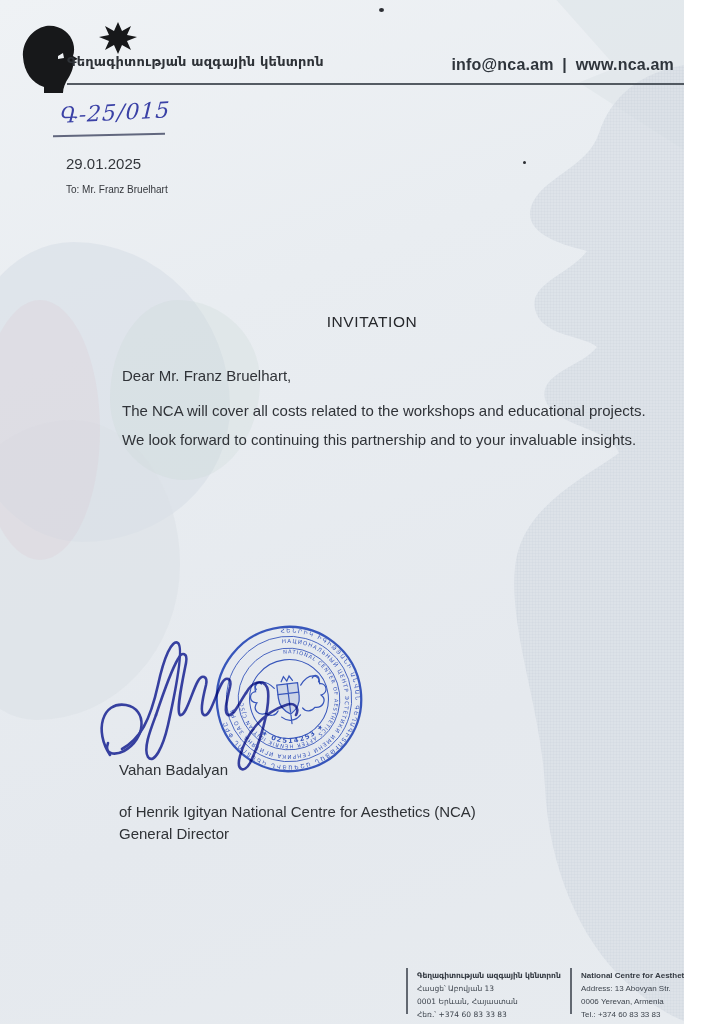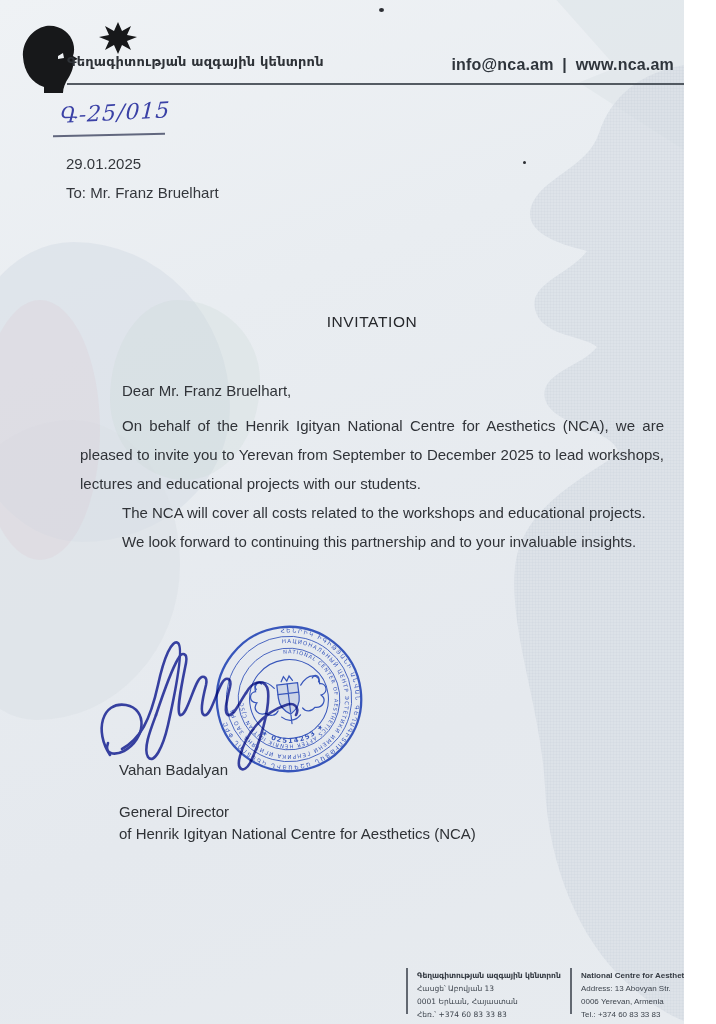--- a/index.html
+++ b/index.html
@@ -28,25 +28,25 @@
       font-size:13px;font-weight:bold;color:#2e3237;letter-spacing:.2px;}
   .contact{position:absolute;right:8px;top:56px;font-size:16px;font-weight:bold;color:#2f353c;letter-spacing:.2px;}
   .contact span{margin:0 2px;}
   .rule{position:absolute;left:67px;top:83px;width:649px;height:2px;background:#3a4149;opacity:.85;}
   
   .ref{position:absolute;left:60px;top:100px;font-family:"DejaVu Serif","DejaVu Sans",serif;
       font-style:italic;font-size:22px;color:#3a41a6;transform:rotate(-3deg) skewX(-6deg);letter-spacing:1px;}
   .ref-underline{position:absolute;left:53px;top:134px;width:112px;height:2px;background:#3e4560;
       transform:rotate(-1.2deg);opacity:.8;}
   .date-line{position:absolute;left:66px;top:155px;font-size:15px;color:#34373c;}
-  .to-line{position:absolute;left:66px;top:184px;font-size:15px;color:#34373c;}
+  .to-line{position:absolute;left:66px;top:184px;font-size:10px;color:#34373c;}
   
   .title{position:absolute;left:80px;top:313px;width:584px;text-align:center;
       font-size:15.5px;font-weight:normal;letter-spacing:.6px;color:#26282c;}
-  .body-block{position:absolute;left:80px;top:376px;width:584px;font-size:15px;
+  .body-block{position:absolute;left:80px;top:361px;width:584px;font-size:15px;
       line-height:29px;color:#303338;text-align:justify;}
   .body-block p{margin:0;text-indent:42px;}
   .salutation{margin-bottom:6px !important;text-align:left;}
   
   .stamp{position:absolute;left:213px;top:620px;opacity:.93;mix-blend-mode:multiply;}
   .signature{position:absolute;left:92px;top:627px;mix-blend-mode:multiply;}
   .signer-name{position:absolute;left:119px;top:761px;font-size:15px;color:#2f3236;}
   .signer-title{position:absolute;left:119px;top:801px;font-size:15px;line-height:22px;color:#2f3236;}
   
   .footer-bar{position:absolute;width:2px;height:46px;background:#4a515b;opacity:.85;top:968px;}
@@ -99,21 +99,20 @@
   <div class="ref">Գ-25/015</div>
   <div class="ref-underline"></div>
 
   <div class="date-line">29.01.2025</div>
   <div class="to-line">To: Mr. Franz Bruelhart</div>
 
   <div class="title">INVITATION</div>
 
   <div class="body-block">
     <p class="salutation">Dear Mr. Franz Bruelhart,</p>
-    <p>On behalf of the Henrik Igityan National Centre for Aesthetics (NCA), we are pleased to invite you to Yerevan from September to December 2025 to lead workshops, lectures and educational projects with our students.</p>
     <p>The NCA will cover all costs related to the workshops and educational projects.</p>
     <p>We look forward to continuing this partnership and to your invaluable insights.</p>
   </div>
 
   <svg class="stamp" width="152" height="158" viewBox="0 0 160 160">
     <defs>
       <path id="ring1" d="M 80,10 A 70,70 0 1 1 79.9,10"></path>
       <path id="ring2" d="M 80,21 A 59,59 0 1 1 79.9,21"></path>
       <path id="ring3" d="M 80,32 A 48,48 0 1 1 79.9,32"></path>
       <path id="numArc" d="M 34,92 A 48,48 0 0 0 126,92"></path>
@@ -155,22 +154,22 @@
     <g fill="none" stroke="#2c36a4" stroke-width="2.6" stroke-linecap="round" opacity="0.92">
       <path d="M 18,128 C 2,104 10,74 34,78 C 56,82 54,112 32,124 C 22,129 12,127 16,116"></path>
       <path d="M 30,122 C 48,112 58,94 66,58 C 72,30 80,12 86,16 C 92,21 84,62 76,98 C 71,120 62,138 56,130 C 51,122 58,104 64,88"></path>
       <path d="M 64,88 C 72,64 80,42 86,32 C 90,24 96,26 94,36 C 90,56 84,84 88,88 C 94,90 100,64 106,54 C 110,47 116,49 114,58 C 110,74 108,86 112,88 C 118,91 124,66 130,56 C 134,49 140,51 138,60 C 134,76 132,86 136,88 C 142,90 148,74 154,66"></path>
       <path d="M 154,66 C 162,52 174,52 176,64 C 178,82 168,116 158,136 C 152,147 144,143 148,129 C 154,107 170,86 194,78 C 202,75 208,80 204,88"></path>
     </g>
   </svg>
 
   <div class="signer-name">Vahan Badalyan</div>
   <div class="signer-title">
+    <div>of Henrik Igityan National Centre for Aesthetics (NCA)</div>
     <div>General Director</div>
-    <div>of Henrik Igityan National Centre for Aesthetics (NCA)</div>
   </div>
 
   <div class="footer-bar" style="left:406px;"></div>
   <div class="fcol fcol-left">
     <div class="ftitle">Գեղագիտության ազգային կենտրոն</div>
     <div>Հասցե՝ Աբովյան 13</div>
     <div>0001 Երևան, Հայաստան</div>
     <div>Հեռ.՝ +374 60 83 33 83</div>
   </div>
   <div class="footer-bar" style="left:570px;"></div>

